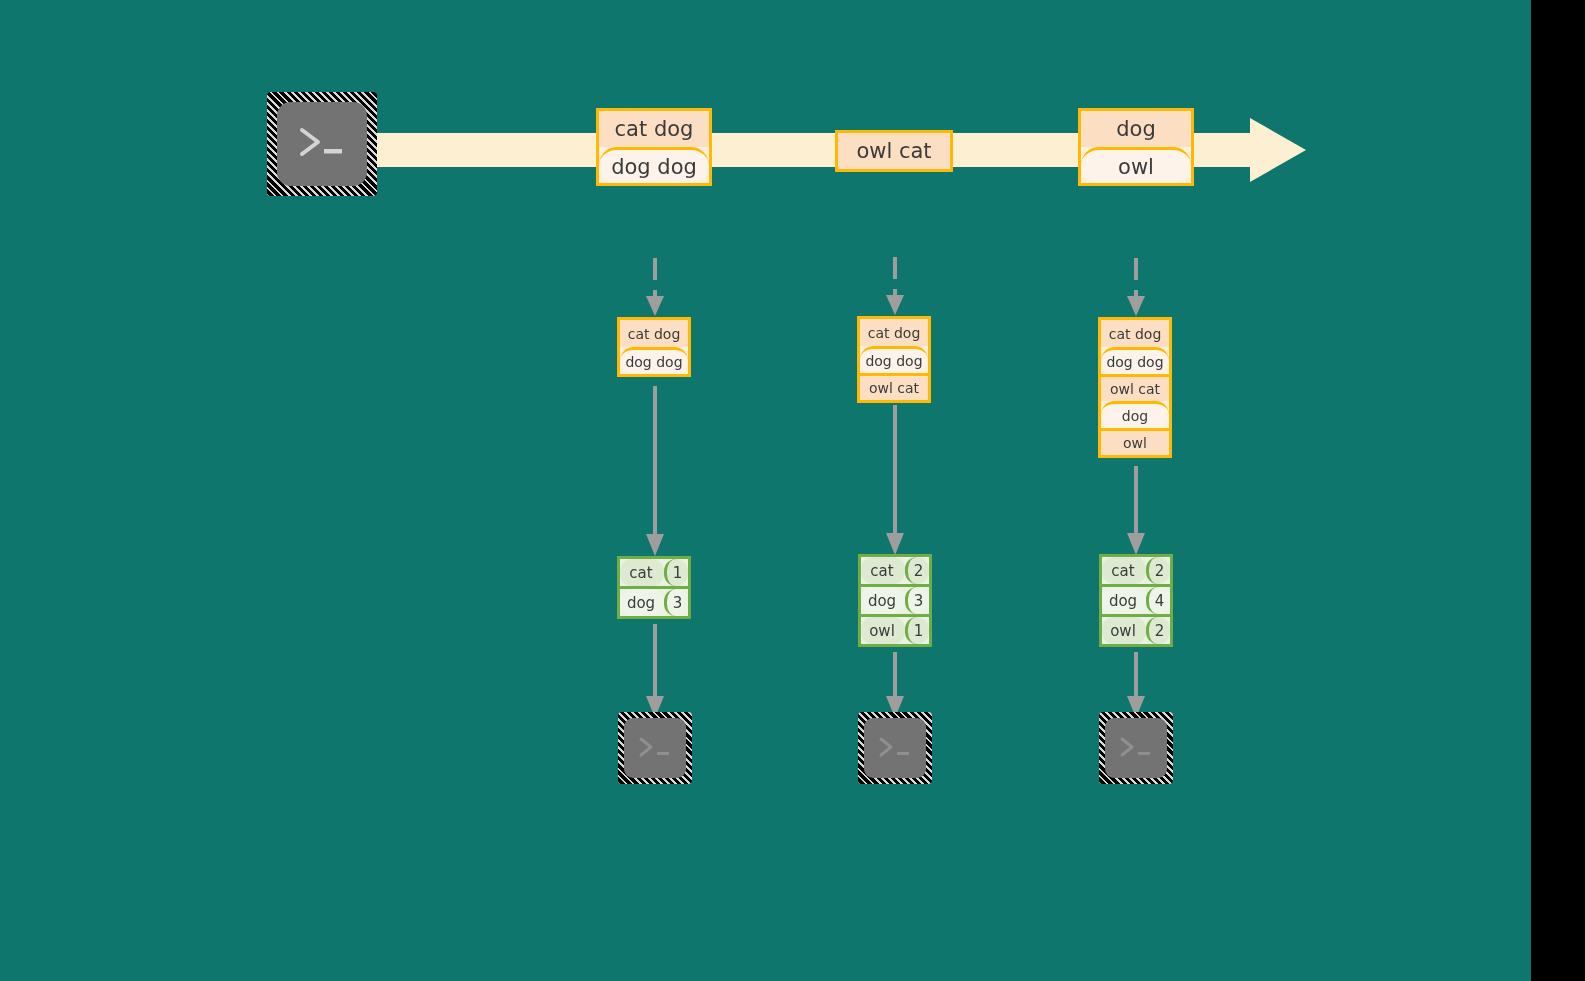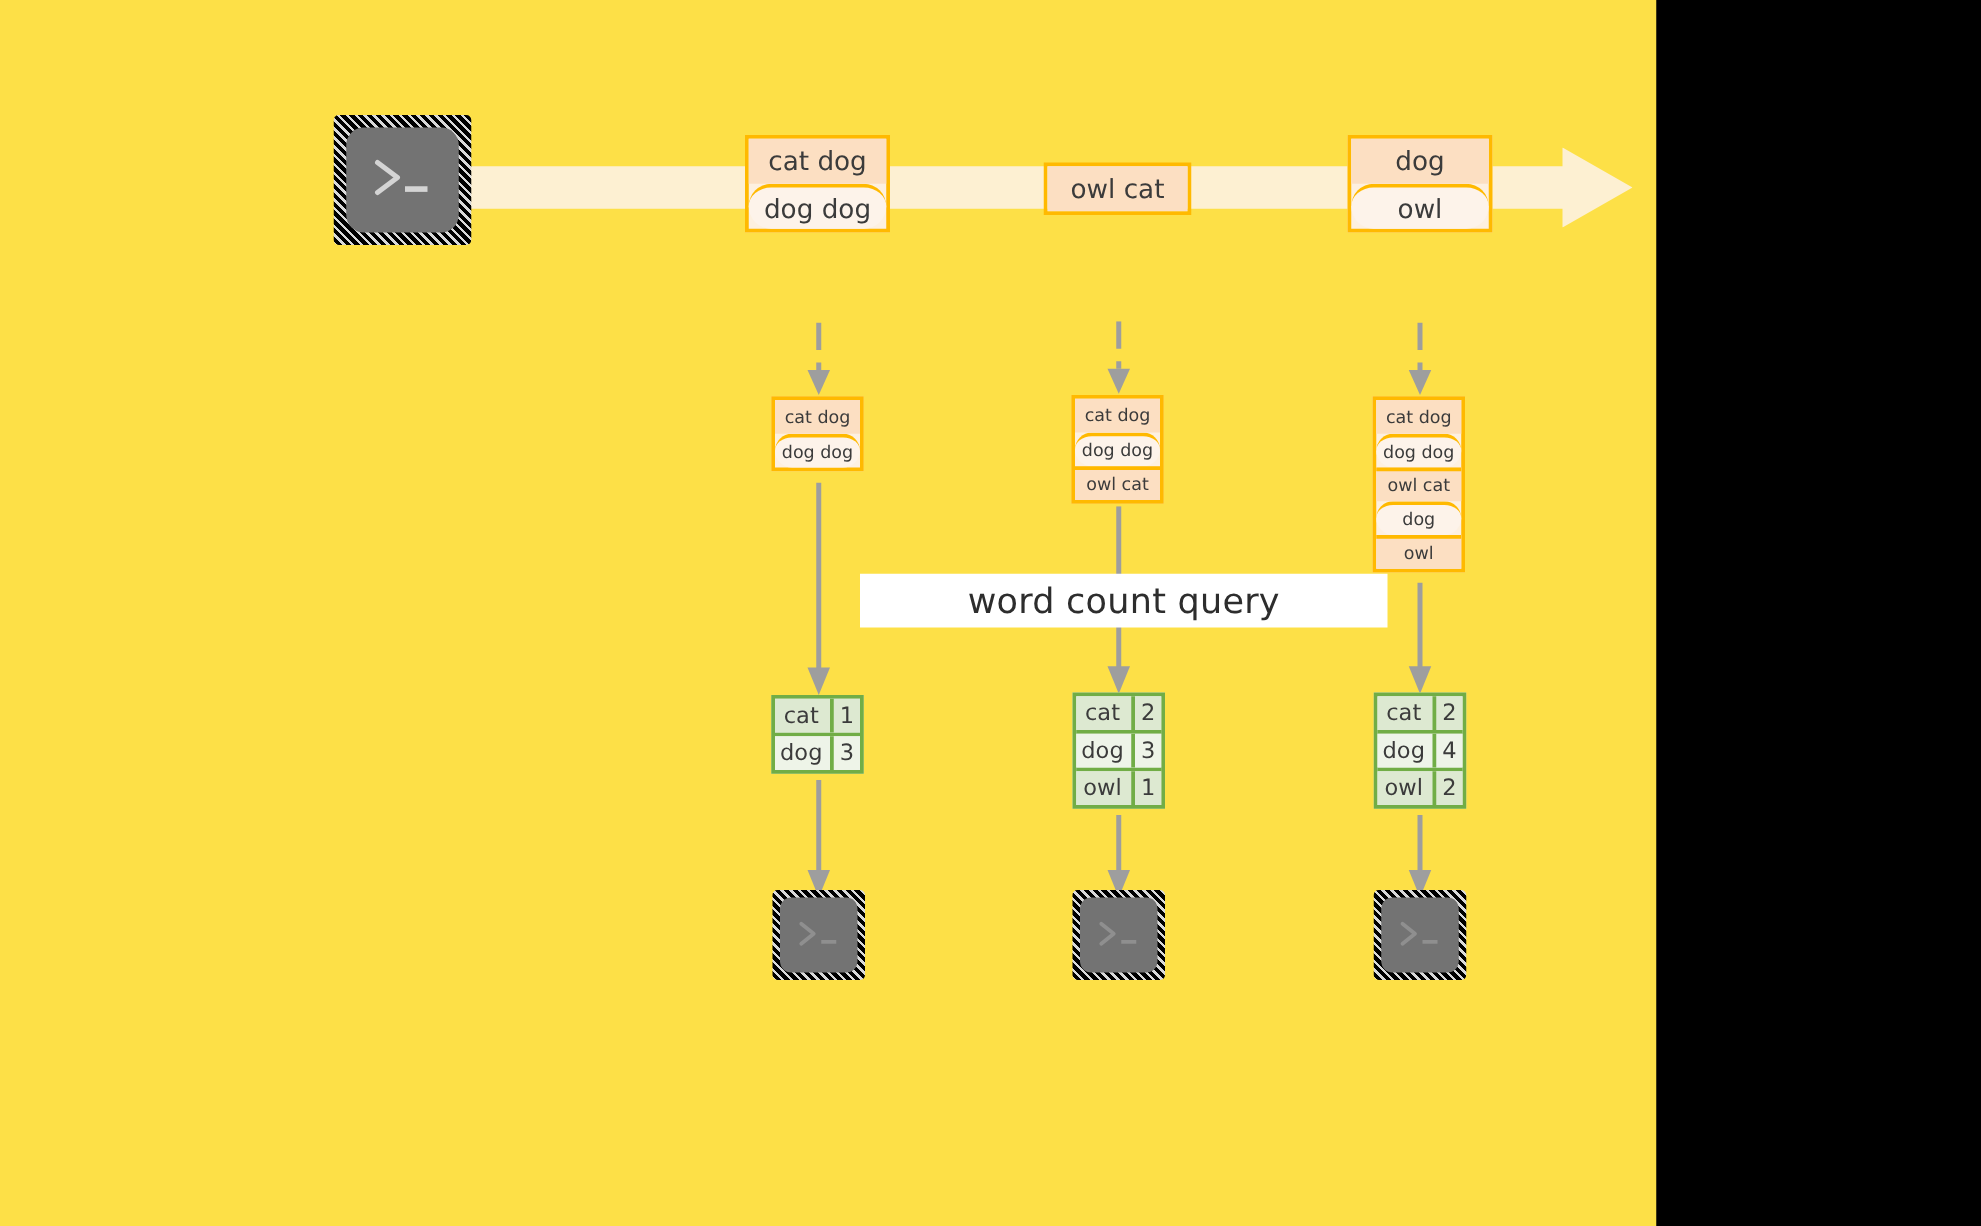--- a/index.html
+++ b/index.html
@@ -3,23 +3,23 @@
 <meta charset="utf-8">
 <title>Streaming Word Count Diagram</title>
 <style>
   html, body {
     margin: 0;
     padding: 0;
     background: #000000;
   }
   #canvas {
     position: relative;
-    width: 1325px;
+    width: 1531px;
     height: 981px;
-    background: #fde047;
+    background: #0f766e;
     font-family: "DejaVu Sans", "Liberation Sans", sans-serif;
     overflow: hidden;
   }
 
   
   .term {
     position: absolute;
     box-sizing: border-box;
   }
   .term .hatch {
@@ -104,22 +104,23 @@
     border-collapse: collapse;
   }
   .res-row { display: flex; }
   .res-row + .res-row { border-top: 3px solid #71ad46; }
   .res-cell {
     box-sizing: border-box;
     height: 27px;
     display: flex;
     align-items: center;
     color: #3b3b3b;
-    font-size: 18px;
+    font-size: 15px;
     white-space: nowrap;
+    border-radius: 12px;
   }
   .res-cell.word {
     width: 44px;
     justify-content: center;
     padding-right: 2px;
   }
   .res-cell.count {
     width: 24px;
     justify-content: center;
     border-left: 3px solid #71ad46;
@@ -240,23 +241,20 @@
       <path d="M11,150 L2,128 L20,128 Z" fill="#9e9e9e"></path>
     </svg>
   </div>
   <div class="conn" style="left:1125px; top:466px;">
     <svg width="22" height="91" viewBox="0 0 22 91">
       <line x1="11" y1="0" x2="11" y2="69" stroke="#9e9e9e" stroke-width="4"></line>
       <path d="M11,89 L2,67 L20,67 Z" fill="#9e9e9e"></path>
     </svg>
   </div>
 
-  <div id="query-band">
-    <div class="label">word count query</div>
-  </div>
 
   <div class="res-table" id="res-table-0">
     <div class="res-row shade-a">
       <div class="res-cell word">cat</div>
       <div class="res-cell count">1</div>
     </div>
     <div class="res-row shade-b">
       <div class="res-cell word">dog</div>
       <div class="res-cell count">3</div>
     </div>

